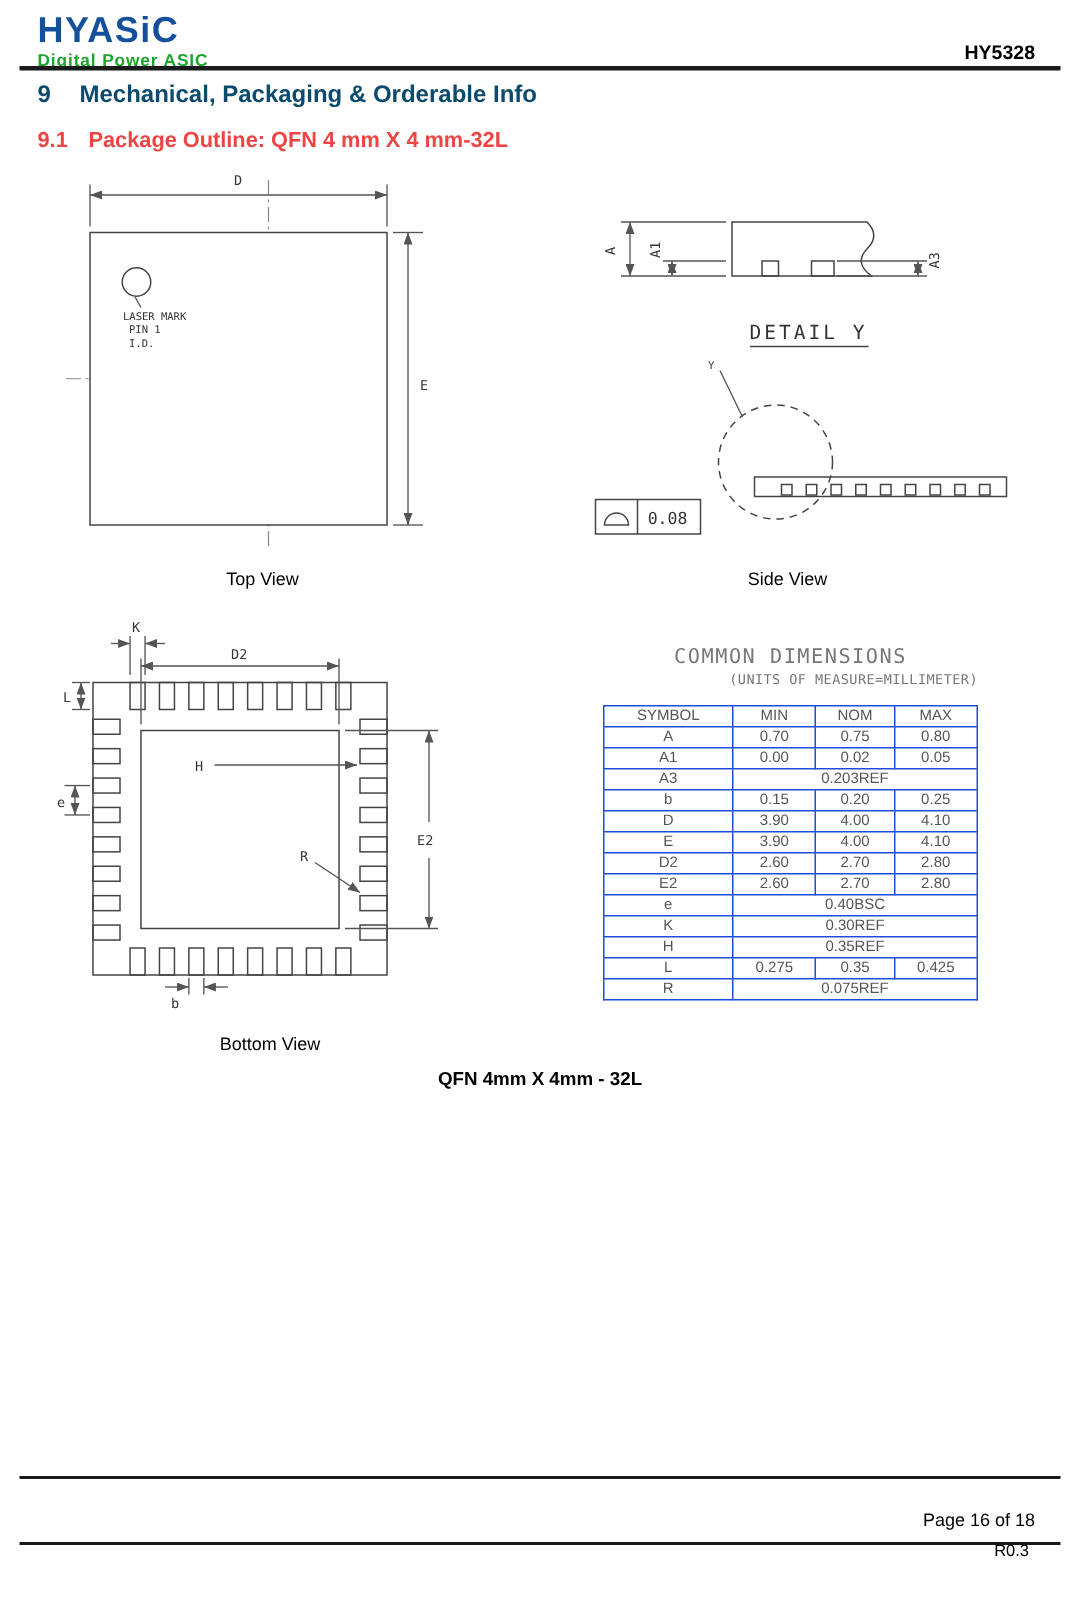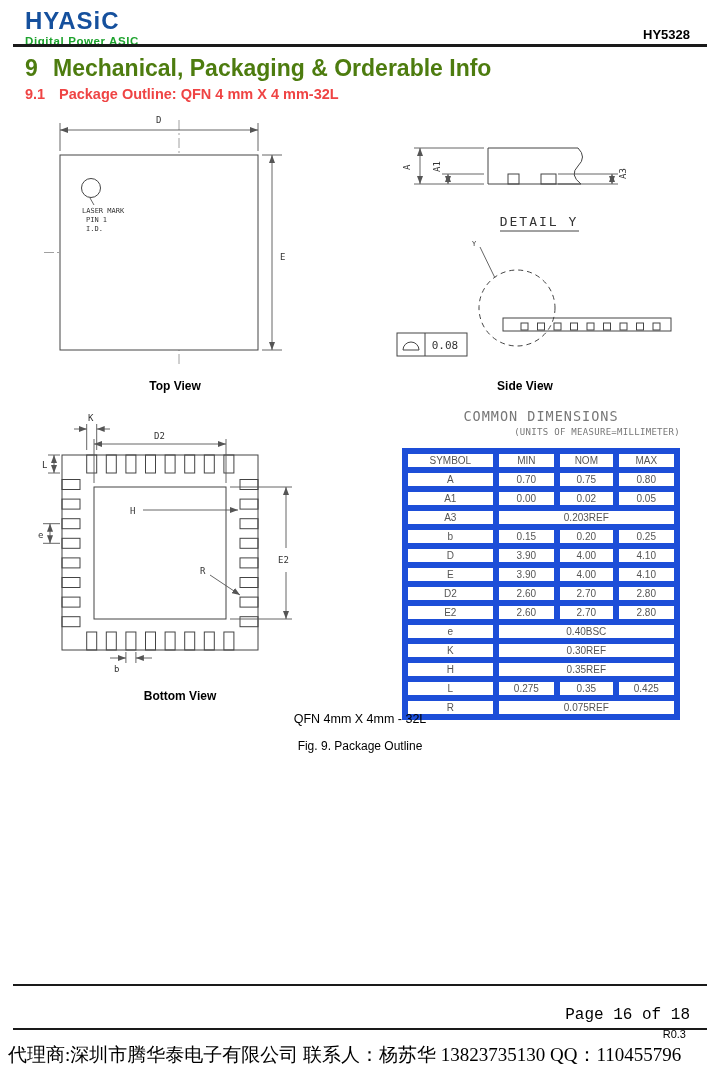--- a/index.html
+++ b/index.html
@@ -10,62 +10,62 @@
   
   .logo{position:absolute;left:25px;top:5px;}
   .logo-title{font-size:24px;font-weight:800;color:#15509d;letter-spacing:1px;line-height:32px;}
   .logo-sub{font-size:11.5px;font-weight:700;color:#1ea32e;letter-spacing:.6px;margin-top:-2px;}
   .doc-type{position:absolute;left:0;right:0;top:27px;text-align:center;font-size:13px;font-weight:bold;}
   .part-number{position:absolute;right:30px;top:27px;font-size:13px;font-weight:bold;}
   .rule{position:absolute;left:13px;right:13px;background:#1a1a1a;}
   .rule-header{top:44px;height:2.5px;}
 
   
-  .section-heading{position:absolute;left:25px;top:55px;color:#4d7c0f;font-weight:bold;font-size:23px;}
+  .section-heading{position:absolute;left:25px;top:55px;color:#0c4a6e;font-weight:bold;font-size:16px;}
   .section-heading .num{display:inline-block;min-width:28px;}
   .subsection-heading{position:absolute;left:25px;top:86px;color:#ef4444;font-weight:bold;font-size:14.5px;}
   .subsection-heading .num{display:inline-block;min-width:34px;}
 
   
   .draw{position:absolute;}
   .draw line,.draw rect,.draw circle,.draw path{stroke:#444;stroke-width:1;fill:none;}
   .draw rect.solid{fill:#fff;}
   .draw .dim{stroke:#555;stroke-width:.9;}
   .draw .cl{stroke:#888;stroke-width:.8;stroke-dasharray:10 3 2 3;}
   .draw .dash{stroke-dasharray:5 4;}
   .draw text{font-family:"DejaVu Sans Mono",monospace;font-size:9px;fill:#333;stroke:none;}
   .draw text.small{font-size:7px;}
   .draw text.big{font-size:13px;letter-spacing:2px;}
   .draw path.arrowhead{fill:#555;stroke:none;}
   #top-view{left:40px;top:108px;}
   #side-view{left:382px;top:128px;}
   #bottom-view{left:30px;top:400px;}
 
-  .view-caption{position:absolute;font-size:12px;font-weight:bold;text-align:center;}
+  .view-caption{position:absolute;font-size:12px;font-weight:normal;text-align:center;}
   #cap-top{left:40px;width:270px;top:379px;}
   #cap-side{left:390px;width:270px;top:379px;}
   #cap-bottom{left:30px;width:300px;top:689px;}
   #cap-legend{left:402px;width:262px;top:689px;}
 
   
-  .legend{position:absolute;left:402px;top:408px;width:278px;}
+  .legend{position:absolute;left:402px;top:430px;width:250px;}
   .legend-title{text-align:center;font-family:"DejaVu Sans Mono",monospace;font-size:13.5px;color:#777;letter-spacing:1px;}
   .legend-subtitle{text-align:right;font-family:"DejaVu Sans Mono",monospace;font-size:9px;color:#777;margin-top:3px;letter-spacing:.3px;}
   table.dim-table{border-collapse:collapse;width:100%;margin-top:11px;font-size:10px;color:#555;}
-  .dim-table th,.dim-table td{border:6px solid #1d4ed8;text-align:center;padding:1px 2px;height:14px;font-weight:normal;}
-
-  
-  .pkg-name{position:absolute;left:0;right:0;top:712px;text-align:center;font-size:12.5px;font-weight:normal;}
+  .dim-table th,.dim-table td{border:1px solid #1d4ed8;text-align:center;padding:1px 2px;height:14px;font-weight:normal;}
+
+  
+  .pkg-name{position:absolute;left:0;right:0;top:712px;text-align:center;font-size:12.5px;font-weight:bold;}
   .fig-caption{position:absolute;left:0;right:0;top:739px;text-align:center;font-size:12px;}
 
   
   .rule-footer-top{top:984px;height:1.5px;}
   .rule-footer-bottom{top:1028px;height:1.5px;}
   .revision{position:absolute;right:34px;top:1028px;font-size:11px;}
-  .page-number{position:absolute;right:30px;top:1006px;font-size:16px;font-family:Liberation Mono, monospace;}
+  .page-number{position:absolute;right:30px;top:1006px;font-size:12px;}
   .distributor{position:absolute;left:8px;top:1042px;width:708px;font-family:"Liberation Serif",serif;
                font-size:19px;color:#000;white-space:nowrap;}
 </style>
 </head>
 <body>
 
 <div class="page">
 
   <div class="logo">
     <div class="logo-title">HYASiC</div>
@@ -348,21 +348,19 @@
           </tr>
           <tr>
             <td>R</td>
             <td colspan="3">0.075REF</td>
           </tr>
         </tbody>
     </table>
   </div>
 
   <div class="pkg-name">QFN 4mm X 4mm - 32L</div>
-  <div class="fig-caption">Fig. 9. Package Outline</div>
 
   <div class="rule rule-footer-top"></div>
   <div class="revision">R0.3</div>
   <div class="page-number">Page 16 of 18</div>
   <div class="rule rule-footer-bottom"></div>
-  <div class="distributor">代理商:深圳市腾华泰电子有限公司   联系人：杨苏华  13823735130   QQ：110455796</div>
 
 </div>
 
 </body></html>

